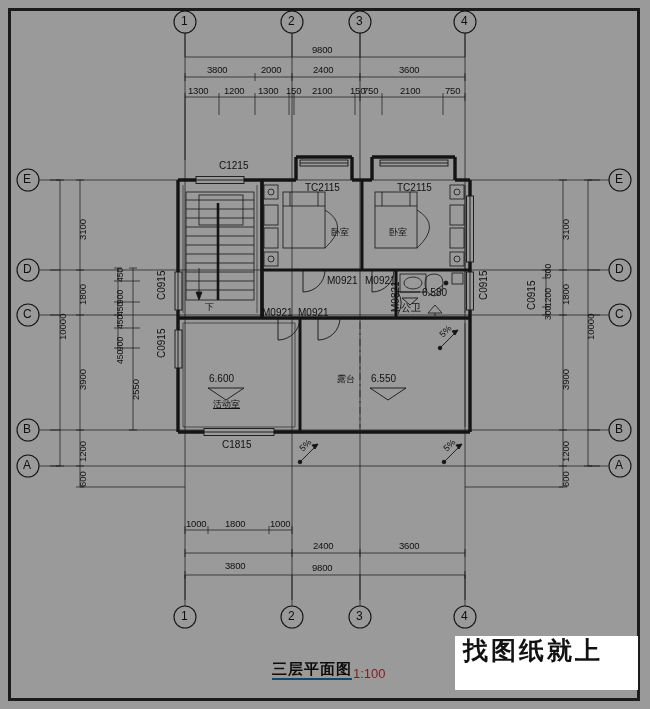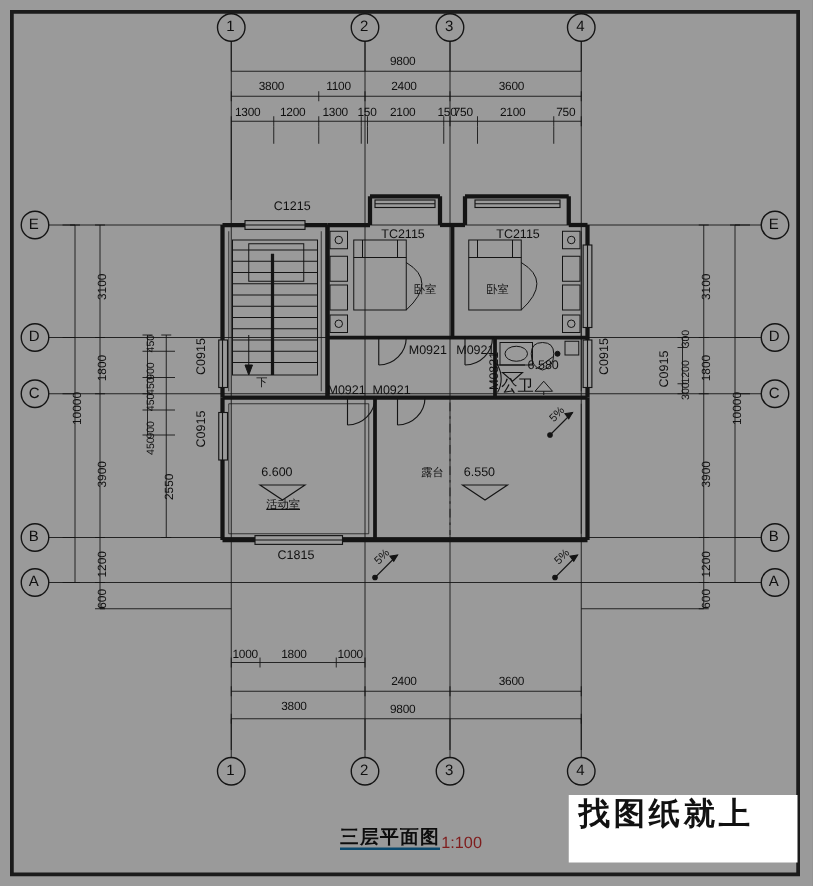--- a/index.html
+++ b/index.html
@@ -407,21 +407,21 @@
   <div class="lbl grid-num" style="left:23px;top:459px;">A</div>
 
   <div class="lbl grid-num" style="left:615px;top:173px;">E</div>
   <div class="lbl grid-num" style="left:615px;top:263px;">D</div>
   <div class="lbl grid-num" style="left:615px;top:308px;">C</div>
   <div class="lbl grid-num" style="left:615px;top:423px;">B</div>
   <div class="lbl grid-num" style="left:615px;top:459px;">A</div>
 
   <div class="lbl dim" style="left:312px;top:45px;">9800</div>
   <div class="lbl dim" style="left:207px;top:65px;">3800</div>
-  <div class="lbl dim" style="left:261px;top:65px;">1100</div>
+  <div class="lbl dim" style="left:261px;top:65px;">2000</div>
   <div class="lbl dim" style="left:313px;top:65px;">2400</div>
   <div class="lbl dim" style="left:399px;top:65px;">3600</div>
 
   <div class="lbl dim" style="left:188px;top:86px;">1300</div>
   <div class="lbl dim" style="left:224px;top:86px;">1200</div>
   <div class="lbl dim" style="left:258px;top:86px;">1300</div>
   <div class="lbl dim" style="left:286px;top:86px;">150</div>
   <div class="lbl dim" style="left:312px;top:86px;">2100</div>
   <div class="lbl dim" style="left:350px;top:86px;">150</div>
   <div class="lbl dim" style="left:363px;top:86px;">750</div>
@@ -472,21 +472,21 @@
   <div class="lbl tag" style="left:222px;top:440px;">C1815</div>
 
   <div class="lbl tag" style="left:327px;top:276px;">M0921</div>
   <div class="lbl tag" style="left:365px;top:276px;">M0921</div>
   <div class="lbl tag" style="left:262px;top:308px;">M0921</div>
   <div class="lbl tag" style="left:298px;top:308px;">M0921</div>
   <div class="lbl tagv" style="left:391px;top:312px;transform:rotate(-90deg);">M0821</div>
 
   <div class="lbl cjk" style="left:331px;top:228px;">卧室</div>
   <div class="lbl cjk" style="left:389px;top:228px;">卧室</div>
-  <div class="lbl cjk" style="left:401px;top:303px;font-size:13px;">公卫</div>
+  <div class="lbl cjk" style="left:401px;top:303px;font-size:10px;">公卫</div>
   <div class="lbl cjk" style="left:213px;top:400px;text-decoration:underline;">活动室</div>
   <div class="lbl cjk" style="left:337px;top:375px;">露台</div>
 
   <div class="lbl elev" style="left:422px;top:288px;">6.580</div>
   <div class="lbl elev" style="left:209px;top:374px;">6.600</div>
   <div class="lbl elev" style="left:371px;top:374px;">6.550</div>
 
   <div class="lbl cjk" style="left:205px;top:303px;">下</div>
 
   <div class="lbl" style="left:298px;top:447px;font-size:9px;transform:rotate(-45deg);transform-origin:left top;">5%</div>

